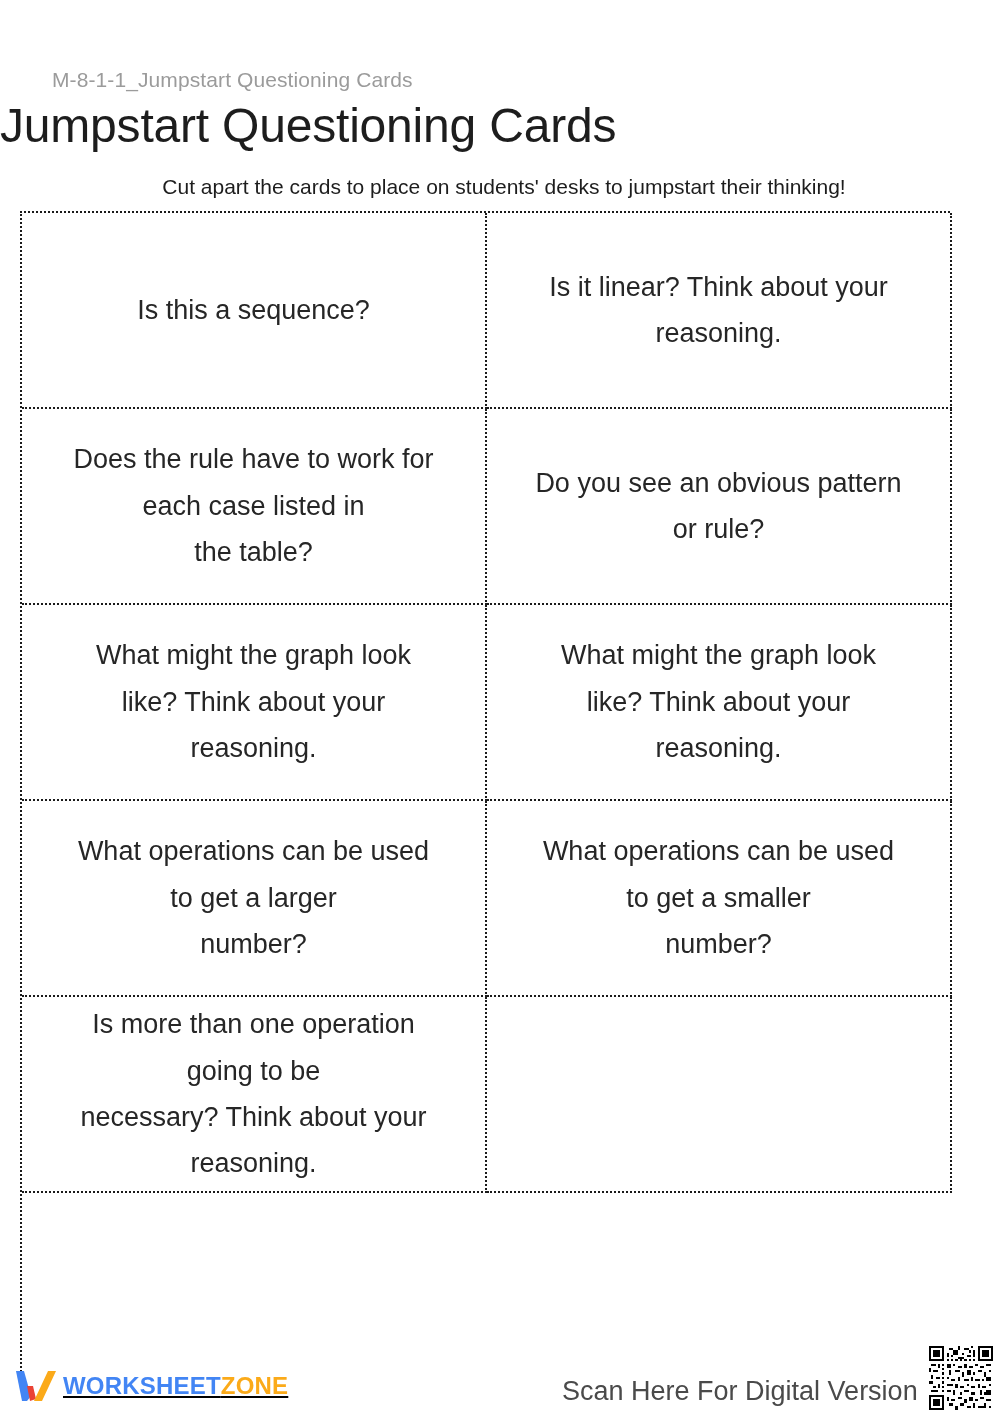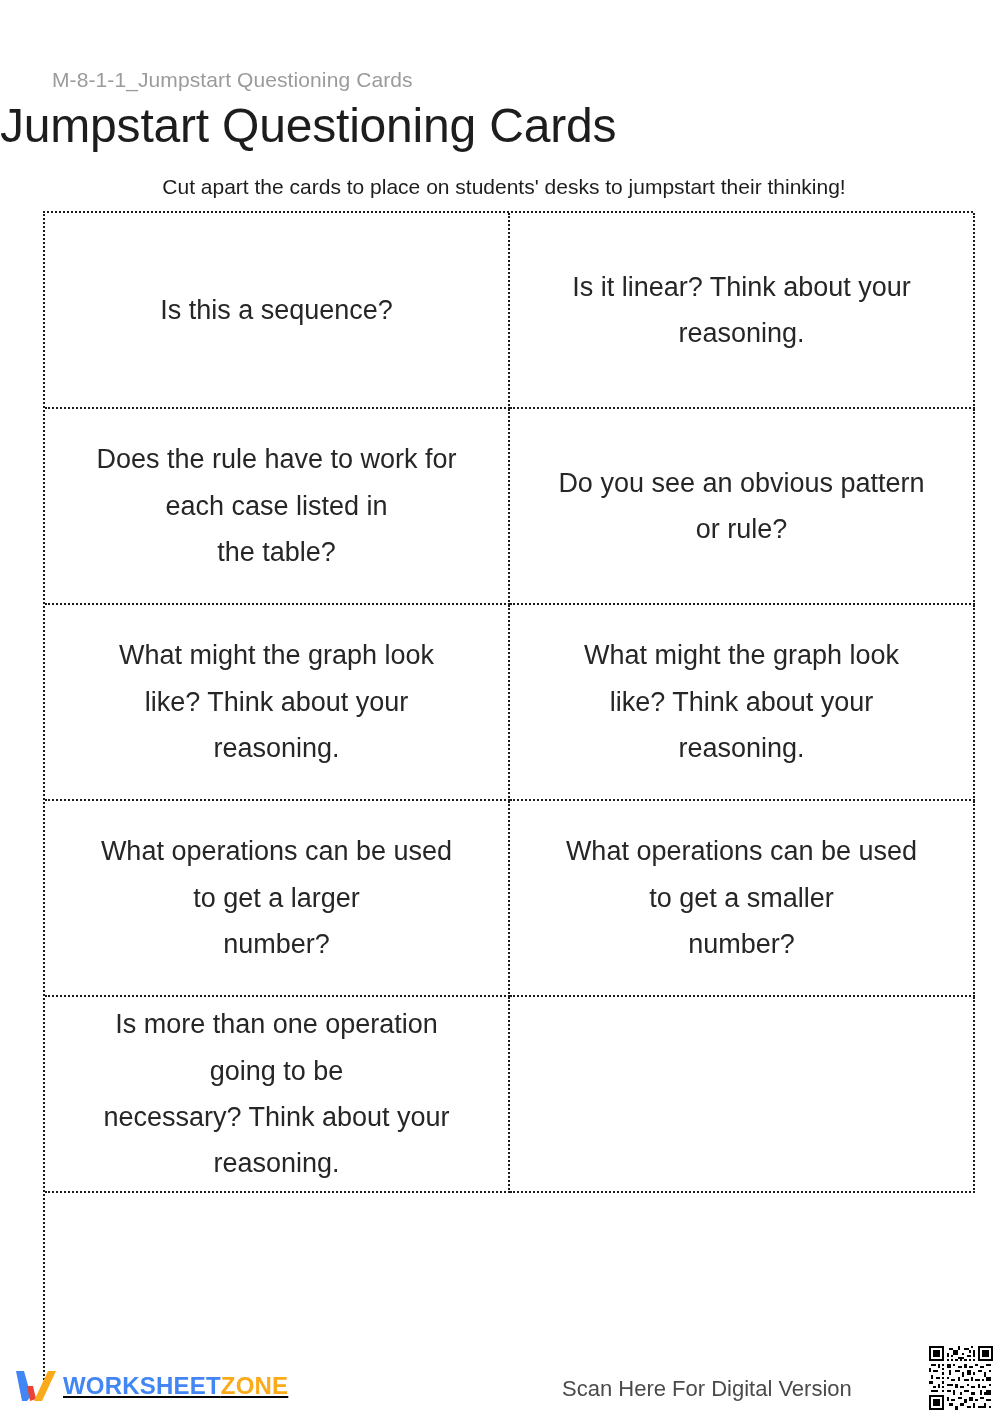--- a/index.html
+++ b/index.html
@@ -43,21 +43,21 @@
     text-align: center;
     font-size: 21px;
     font-weight: 400;
     color: #1d1d1d;
     padding-left: 8px;
   }
 
   
   .card-grid {
     position: absolute;
-    left: 43px;
+    left: 20px;
     top: 211px;
     width: 930px;
     height: 1176px;
     display: grid;
     grid-template-columns: 465px 465px;
     grid-template-rows: repeat(6, 196px);
     border-top: 2px dotted #1a1a1a;
     border-left: 2px dotted #1a1a1a;
     box-sizing: border-box;
   }
@@ -109,21 +109,21 @@
     line-height: 1;
     text-decoration: underline;
   }
   .brand-worksheet { color: #4285f4; }
   .brand-zone { color: #fbaa19; }
 
   .scan-text {
     position: absolute;
     left: 562px;
     top: 18px;
-    font-size: 22px;
+    font-size: 27px;
     color: #4a4a4a;
     white-space: nowrap;
   }
   .qr {
     position: absolute;
     left: 925px;
     top: 1342px;
     width: 72px;
     height: 72px;
     background: #ffffff;

